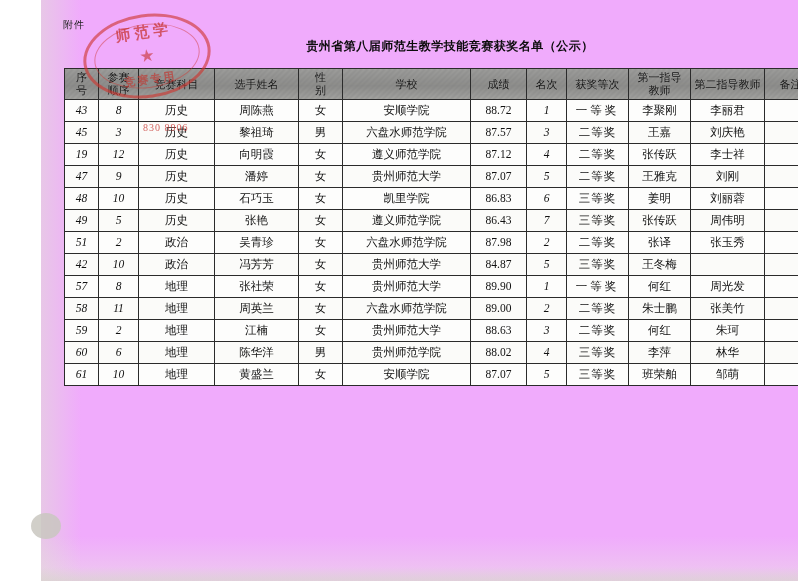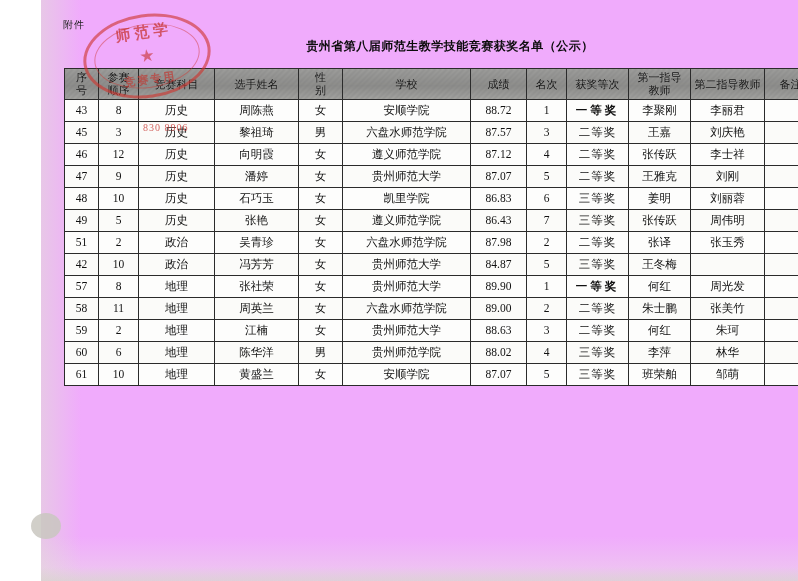--- a/index.html
+++ b/index.html
@@ -151,37 +151,38 @@
     line-height: 13px;
   }
   table.award tbody tr:nth-child(odd) td {
     background: #fdfdfc;
   }
   table.award tbody tr:nth-child(even) td {
     background: #fbfbf9;
   }
   td.col-seq, td.col-order, td.col-rank, td.col-num {
     font-family: "Liberation Serif", "DejaVu Serif", serif;
+    font-style: italic;
   }
   
   col.c-seq    { width: 34px; }
   col.c-order  { width: 40px; }
   col.c-subject{ width: 76px; }
   col.c-name   { width: 84px; }
   col.c-gender { width: 44px; }
   col.c-school { width: 128px; }
   col.c-score  { width: 56px; }
   col.c-rank   { width: 40px; }
   col.c-level  { width: 62px; }
   col.c-t1     { width: 62px; }
   col.c-t2     { width: 74px; }
   col.c-note   { width: 52px; }
 
   .level-cell { letter-spacing: 1px; }
-  .level-cell.first { letter-spacing: 3px; font-weight: bold; }
+  .level-cell.first { letter-spacing: 3px; }
 
   
   .corner-blob {
     position: absolute;
     left: -10px;
     bottom: 42px;
     width: 30px;
     height: 26px;
     background: #c9c7bf;
     border-radius: 50%;
@@ -280,21 +281,21 @@
             <td>男</td>
             <td>六盘水师范学院</td>
             <td>87.57</td>
             <td class="col-rank">3</td>
             <td class="level-cell">二等奖</td>
             <td>王嘉</td>
             <td>刘庆艳</td>
             <td></td>
           </tr>
           <tr>
-            <td class="col-seq">46</td>
+            <td class="col-seq">19</td>
             <td class="col-order">12</td>
             <td>历史</td>
             <td>向明霞</td>
             <td>女</td>
             <td>遵义师范学院</td>
             <td>87.12</td>
             <td class="col-rank">4</td>
             <td class="level-cell">二等奖</td>
             <td>张传跃</td>
             <td>李士祥</td>

